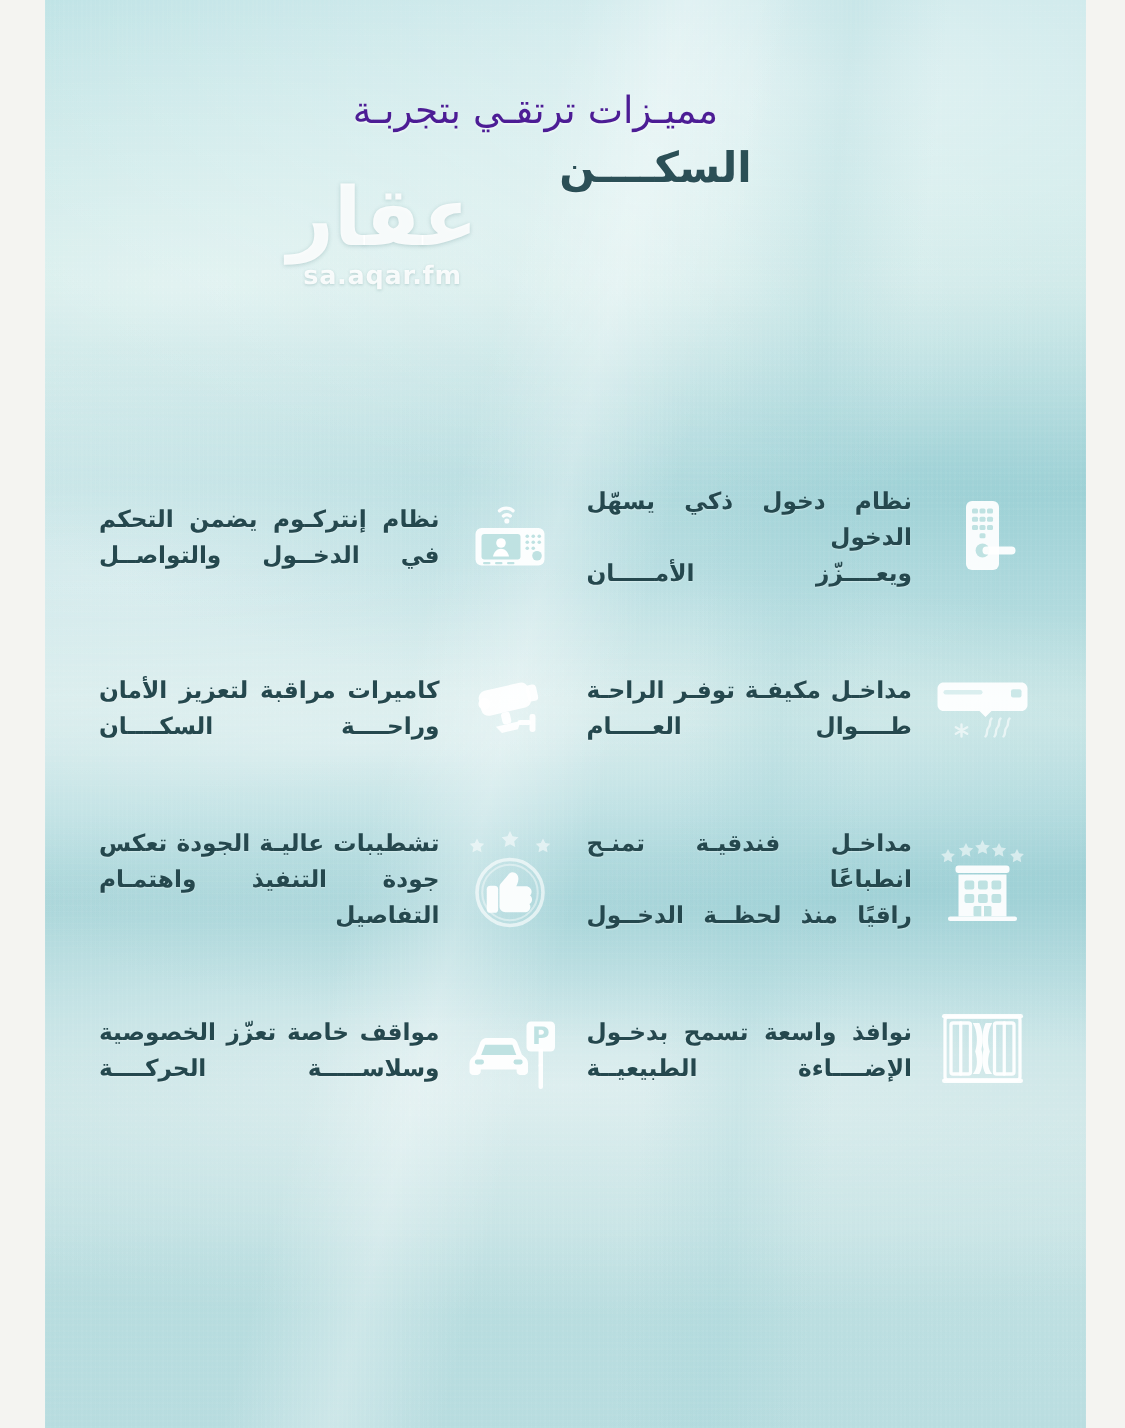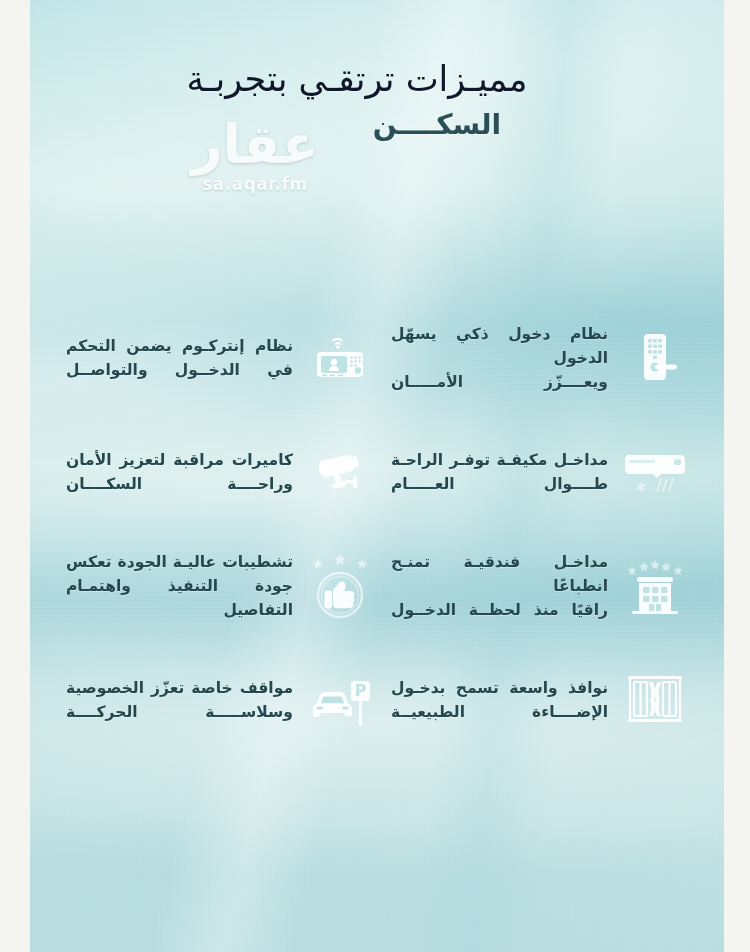--- a/index.html
+++ b/index.html
@@ -58,22 +58,22 @@
 
   
   #headline{
     position:absolute;top:58px;right:48px;left:48px;
     text-align:center;
     color:#2b4f55;
     direction:rtl;
   }
   .hl-1{
     font-family:"DejaVu Sans","Liberation Sans",sans-serif;
-    font-size:35px;font-weight:400;letter-spacing:0px;line-height:1.25;
-    color:#0f172a;
+    font-size:25px;font-weight:400;letter-spacing:0px;line-height:1.25;
+    color:#4c1d95;
     text-shadow:0 1px 1px rgba(255,255,255,.45);
     padding-right:40px;
   }
   .hl-2{
     font-size:28px;font-weight:700;line-height:1.2;margin-top:6px;
     color:#2b4f56;
     text-shadow:0 1px 1px rgba(255,255,255,.45);
     padding-left:120px;
   }
 

